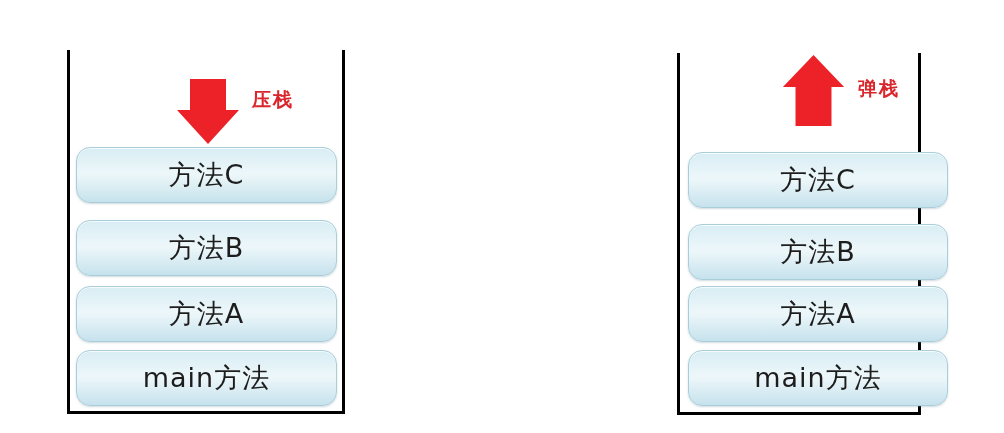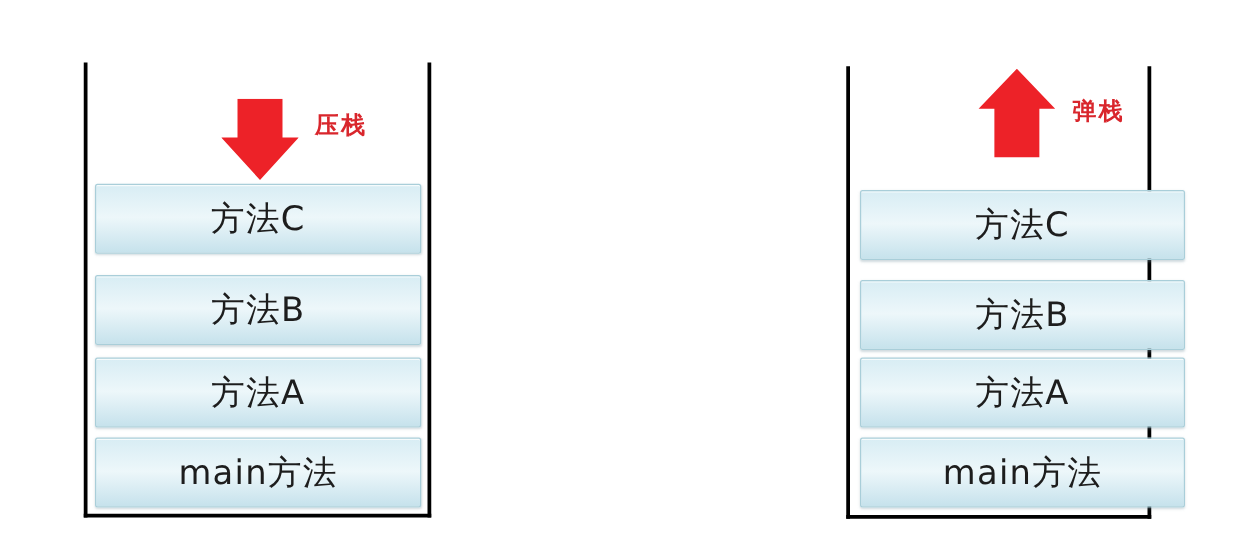--- a/index.html
+++ b/index.html
@@ -36,21 +36,21 @@
     left: 677px; top: 36px;
     width: 244px; height: 362px;
   }
   
   .frame {
     position: absolute;
     box-sizing: border-box;
     width: 261px;
     height: 56px;
     border: 1px solid var(--frame-border, #a9ced9);
-    border-radius: 2px;
+    border-radius: 14px;
     background: linear-gradient(180deg,
       var(--frame-gradient-top, #d8edf4) 0%,
       var(--frame-gradient-mid, #edf7fa) 48%,
       var(--frame-gradient-bottom, #c6e2ec) 100%);
     box-shadow: inset 0 1px 0 rgba(255,255,255,0.75), 0 1px 2px rgba(120,150,160,0.35);
     display: flex;
     align-items: center;
     justify-content: center;
     font-size: 27px;
     color: var(--frame-text, #1d1d1d);

